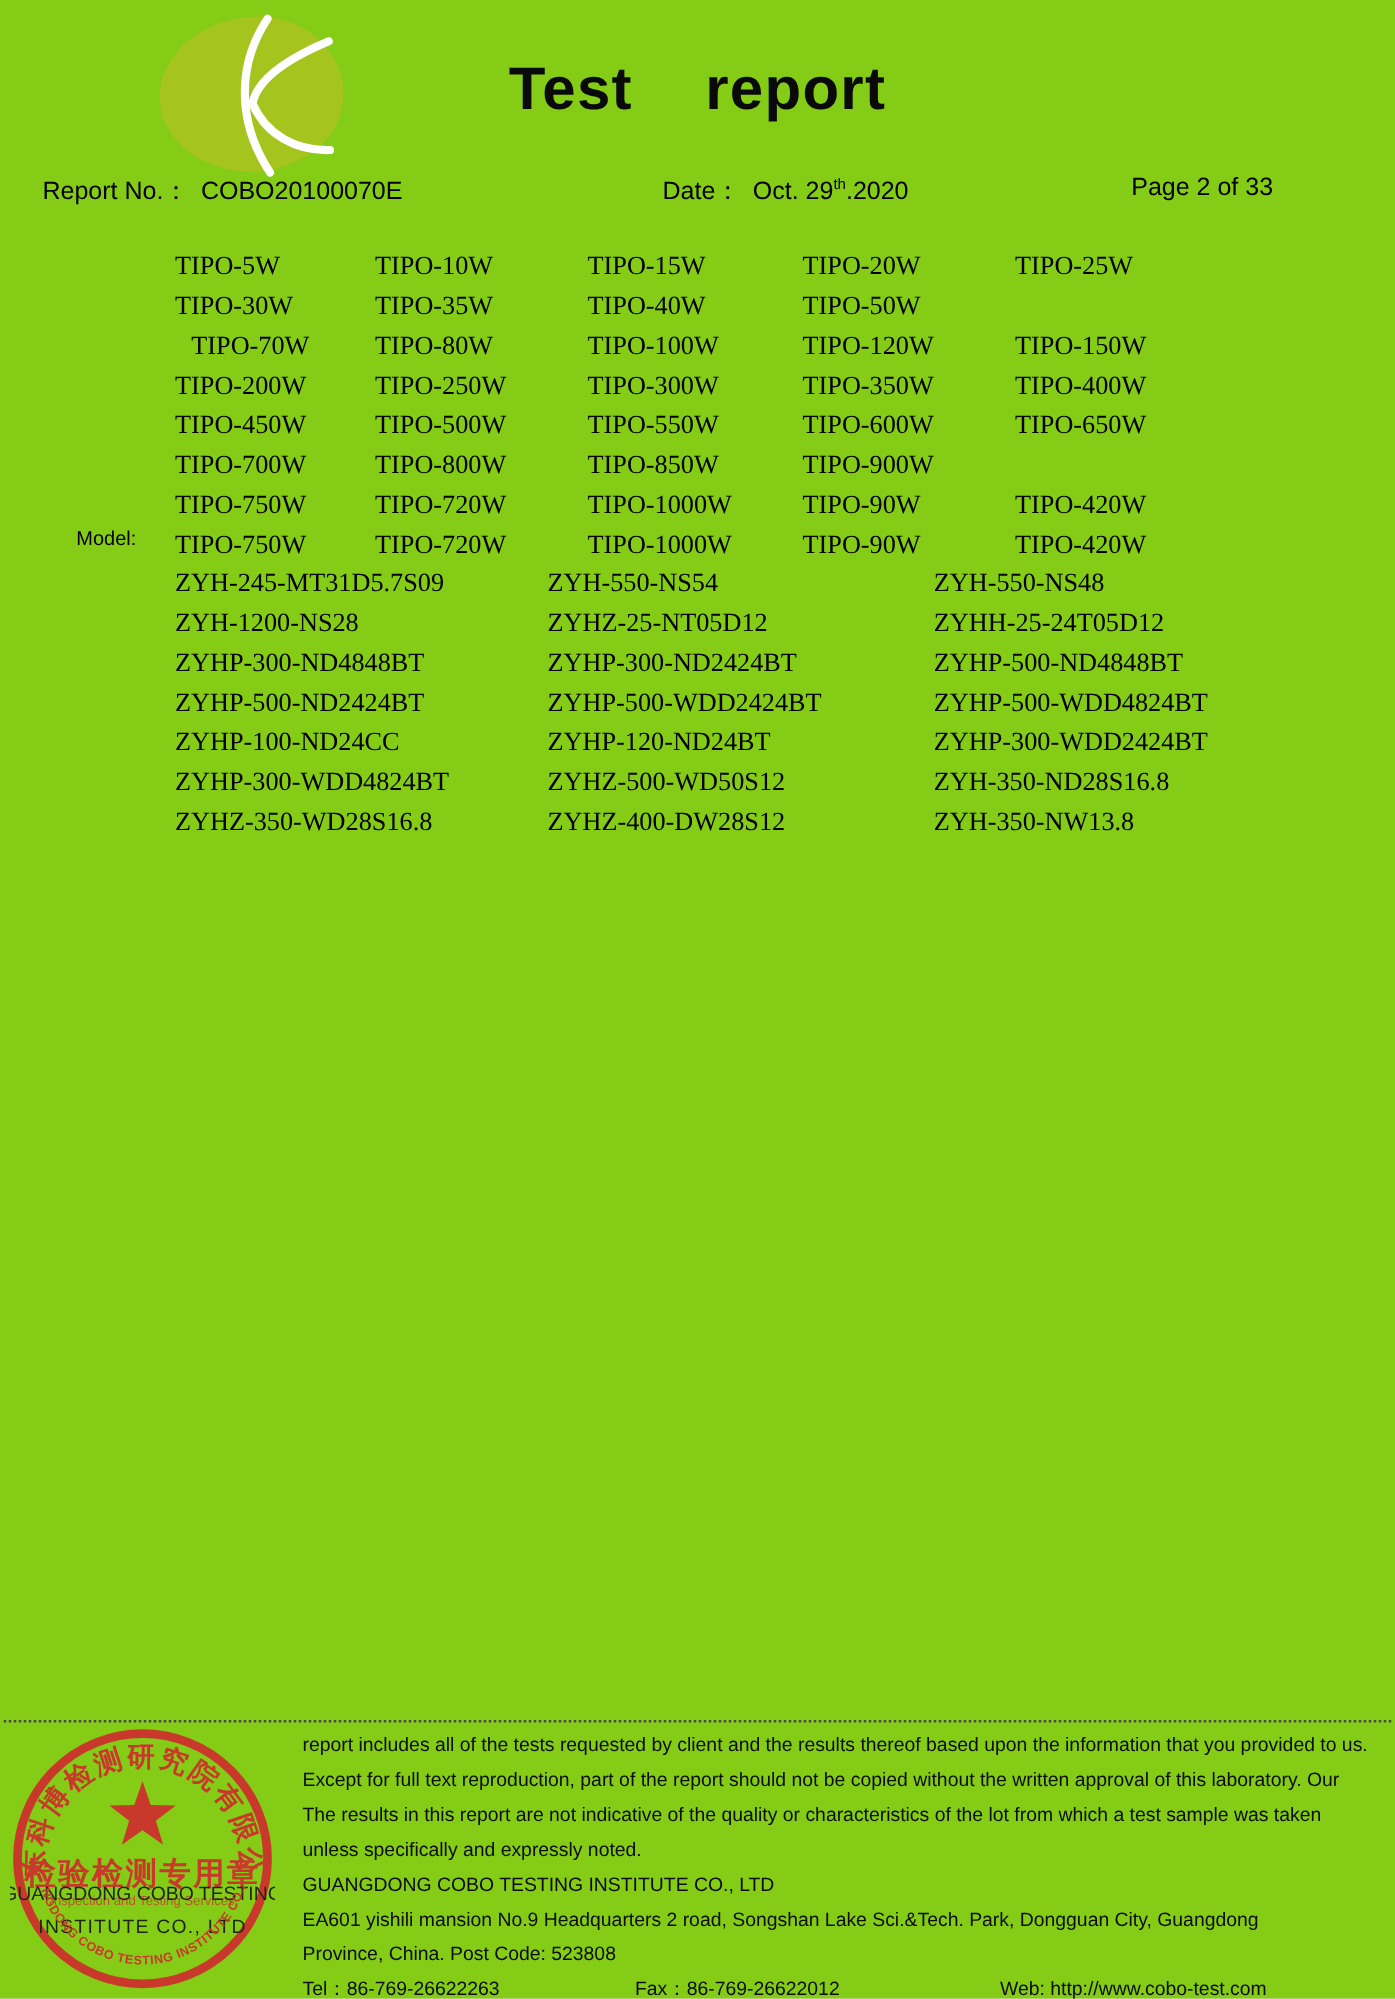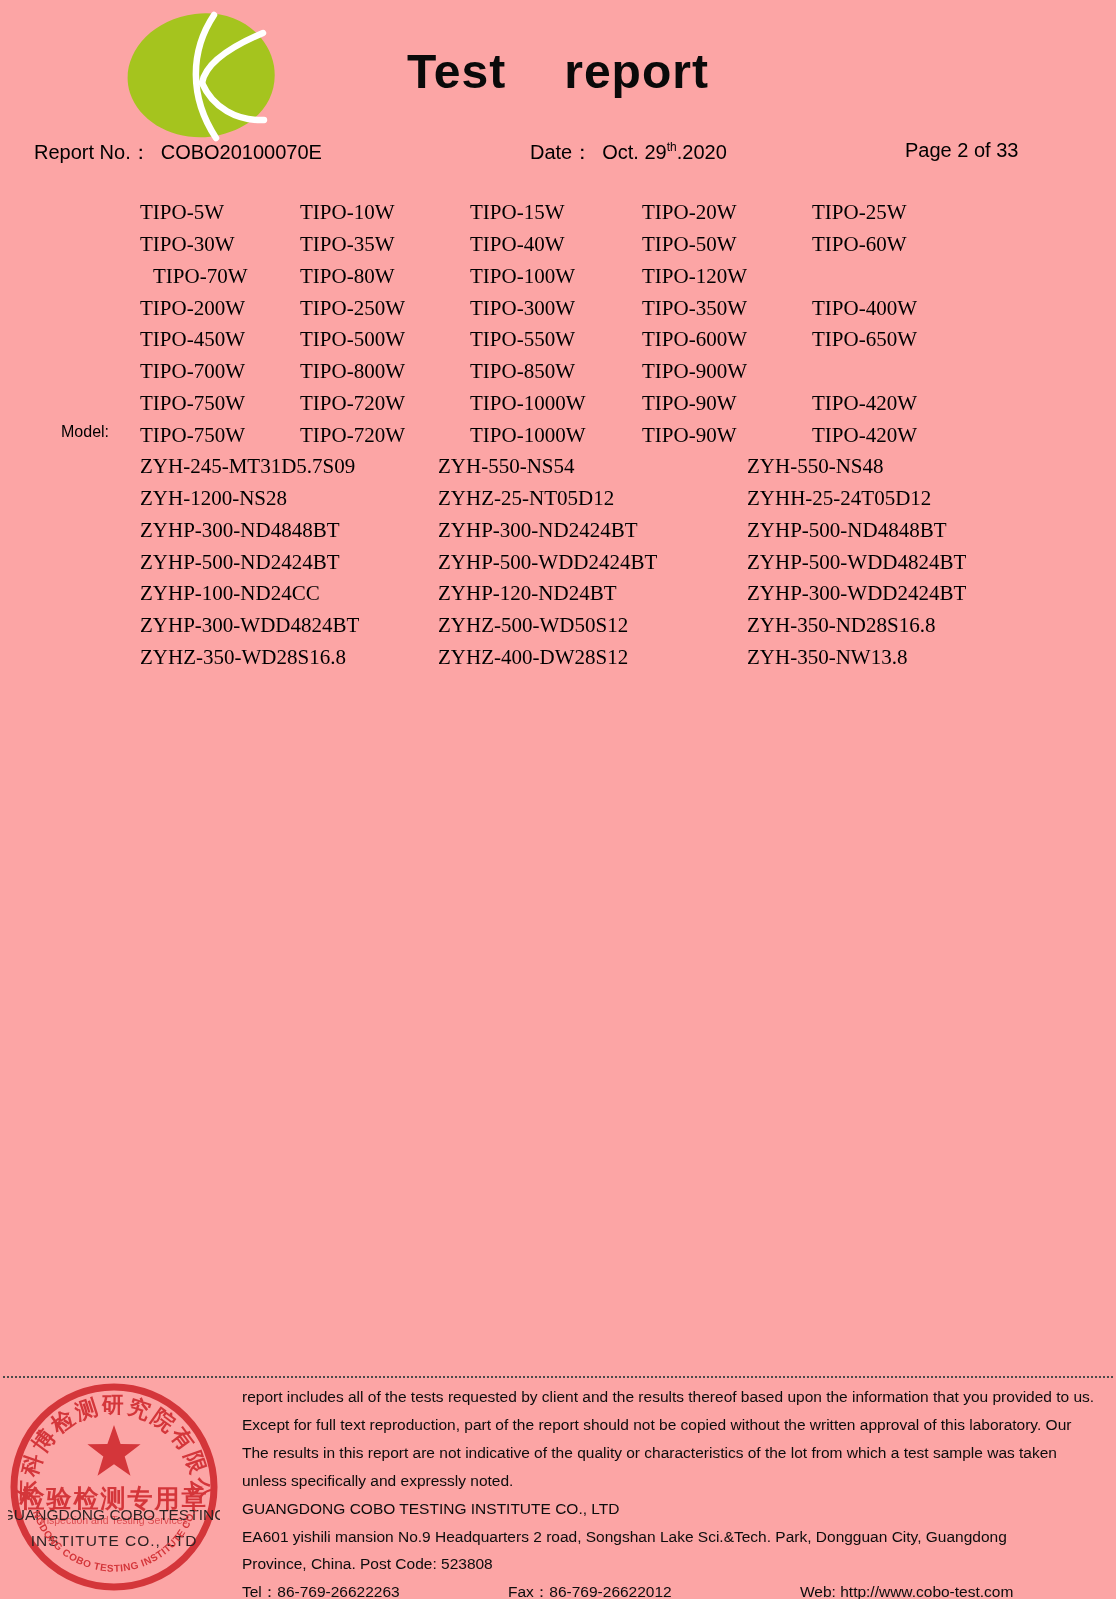--- a/index.html
+++ b/index.html
@@ -1,17 +1,17 @@
 <!DOCTYPE html>
 <html><head>
 <meta charset="utf-8">
 <style>
   html,body{margin:0;padding:0;background:#e8e8e8;}
   .page{
-    position:relative;width:1116px;height:1599px;background:#fca5a5;
+    position:relative;width:1116px;height:1599px;background:#84cc16;
     overflow:hidden;font-family:"Liberation Sans",sans-serif;color:#000;
     margin:0 auto;
   }
   
   .logo{position:absolute;left:117px;top:11px;}
   .title{
     position:absolute;top:44px;left:0;width:100%;
     display:flex;justify-content:center;gap:58px;
     font-size:48px;font-weight:700;letter-spacing:1px;color:#0a0a0a;
   }
@@ -73,27 +73,27 @@
         <div>TIPO-10W</div>
         <div>TIPO-15W</div>
         <div>TIPO-20W</div>
         <div>TIPO-25W</div>
       </div>
       <div class="mrow tipo">
         <div>TIPO-30W</div>
         <div>TIPO-35W</div>
         <div>TIPO-40W</div>
         <div>TIPO-50W</div>
-        <div>TIPO-60W</div>
       </div>
       <div class="mrow tipo">
         <div>TIPO-70W</div>
         <div>TIPO-80W</div>
         <div>TIPO-100W</div>
         <div>TIPO-120W</div>
+        <div>TIPO-150W</div>
       </div>
       <div class="mrow tipo">
         <div>TIPO-200W</div>
         <div>TIPO-250W</div>
         <div>TIPO-300W</div>
         <div>TIPO-350W</div>
         <div>TIPO-400W</div>
       </div>
       <div class="mrow tipo">
         <div>TIPO-450W</div>

